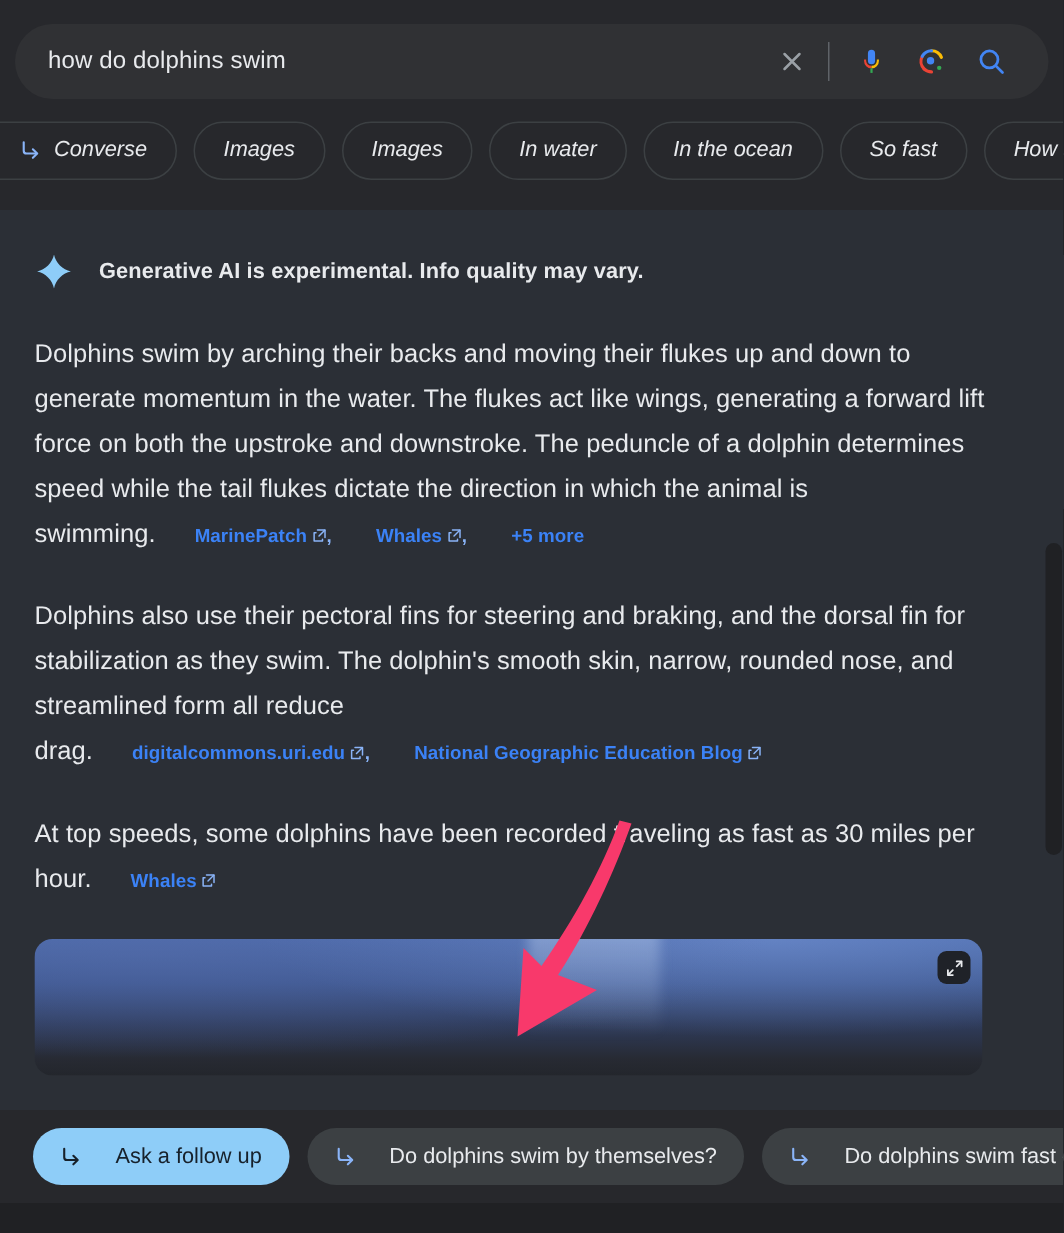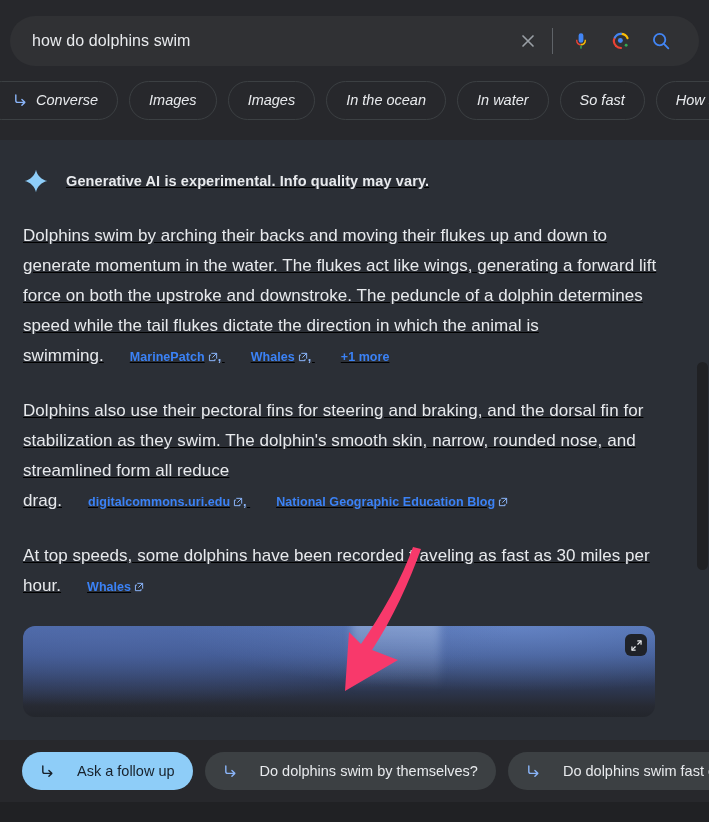--- a/index.html
+++ b/index.html
@@ -103,21 +103,20 @@
 
   
   .panel {
     position: absolute;
     left: 0;
     top: 140px;
     width: 709px;
     height: 600px;
     background: #2b2f36;
     overflow: hidden;
-    text-decoration: underline;
   }
   .panel-inner {
     padding: 28px 40px 0 23px;
   }
 
   .disclaimer {
     display: flex;
     align-items: center;
     gap: 17px;
     margin-bottom: 27px;
@@ -313,24 +312,24 @@
       <span>Converse</span>
     </div>
 
     <div class="chip">
       <span>Images</span>
     </div>
     <div class="chip">
       <span>Images</span>
     </div>
     <div class="chip">
+      <span>In water</span>
+    </div>
+    <div class="chip">
       <span>In the ocean</span>
-    </div>
-    <div class="chip">
-      <span>In water</span>
     </div>
     <div class="chip">
       <span>So fast</span>
     </div>
     <div class="chip">
       <span>How shallow</span>
     </div>
 
   </div>
 
@@ -346,21 +345,21 @@
 
       <p class="para">
         <span>Dolphins swim by arching their backs and moving their flukes up and down to generate momentum in the water. The flukes act like wings, generating a forward lift force on both the upstroke and downstroke. The peduncle of a dolphin determines speed while the tail flukes dictate the direction in which the animal is swimming.</span><span class="cite"><span>MarinePatch</span><svg class="ext" width="10" height="10" viewBox="0 0 12 12">
               <path d="M4.4 1.6 H10.4 V7.6" stroke="#8ab4f8" stroke-width="1.2" fill="none" stroke-linecap="round" stroke-linejoin="round"></path>
               <path d="M10.2 1.8 L5.6 6.4" stroke="#8ab4f8" stroke-width="1.2" fill="none" stroke-linecap="round"></path>
               <path d="M8.4 8.9 V10.4 H1.7 V3.7 H3.2" stroke="#8ab4f8" stroke-width="1.2" fill="none" stroke-linecap="round" stroke-linejoin="round"></path>
             </svg></span><span class="cite-sep">,&nbsp;</span><span class="cite"><span>Whales</span><svg class="ext" width="10" height="10" viewBox="0 0 12 12">
               <path d="M4.4 1.6 H10.4 V7.6" stroke="#8ab4f8" stroke-width="1.2" fill="none" stroke-linecap="round" stroke-linejoin="round"></path>
               <path d="M10.2 1.8 L5.6 6.4" stroke="#8ab4f8" stroke-width="1.2" fill="none" stroke-linecap="round"></path>
               <path d="M8.4 8.9 V10.4 H1.7 V3.7 H3.2" stroke="#8ab4f8" stroke-width="1.2" fill="none" stroke-linecap="round" stroke-linejoin="round"></path>
-            </svg></span><span class="cite-sep">,&nbsp;</span><span class="cite">+1 more</span>
+            </svg></span><span class="cite-sep">,&nbsp;</span><span class="cite">+5 more</span>
       </p>
 
       <p class="para">
         <span>Dolphins also use their pectoral fins for steering and braking, and the dorsal fin for stabilization as they swim. The dolphin's smooth skin, narrow, rounded nose, and streamlined form all reduce drag.</span><span class="cite"><span>digitalcommons.uri.edu</span><svg class="ext" width="10" height="10" viewBox="0 0 12 12">
               <path d="M4.4 1.6 H10.4 V7.6" stroke="#8ab4f8" stroke-width="1.2" fill="none" stroke-linecap="round" stroke-linejoin="round"></path>
               <path d="M10.2 1.8 L5.6 6.4" stroke="#8ab4f8" stroke-width="1.2" fill="none" stroke-linecap="round"></path>
               <path d="M8.4 8.9 V10.4 H1.7 V3.7 H3.2" stroke="#8ab4f8" stroke-width="1.2" fill="none" stroke-linecap="round" stroke-linejoin="round"></path>
             </svg></span><span class="cite-sep">,&nbsp;</span><span class="cite"><span>National Geographic Education Blog</span><svg class="ext" width="10" height="10" viewBox="0 0 12 12">
               <path d="M4.4 1.6 H10.4 V7.6" stroke="#8ab4f8" stroke-width="1.2" fill="none" stroke-linecap="round" stroke-linejoin="round"></path>
               <path d="M10.2 1.8 L5.6 6.4" stroke="#8ab4f8" stroke-width="1.2" fill="none" stroke-linecap="round"></path>

